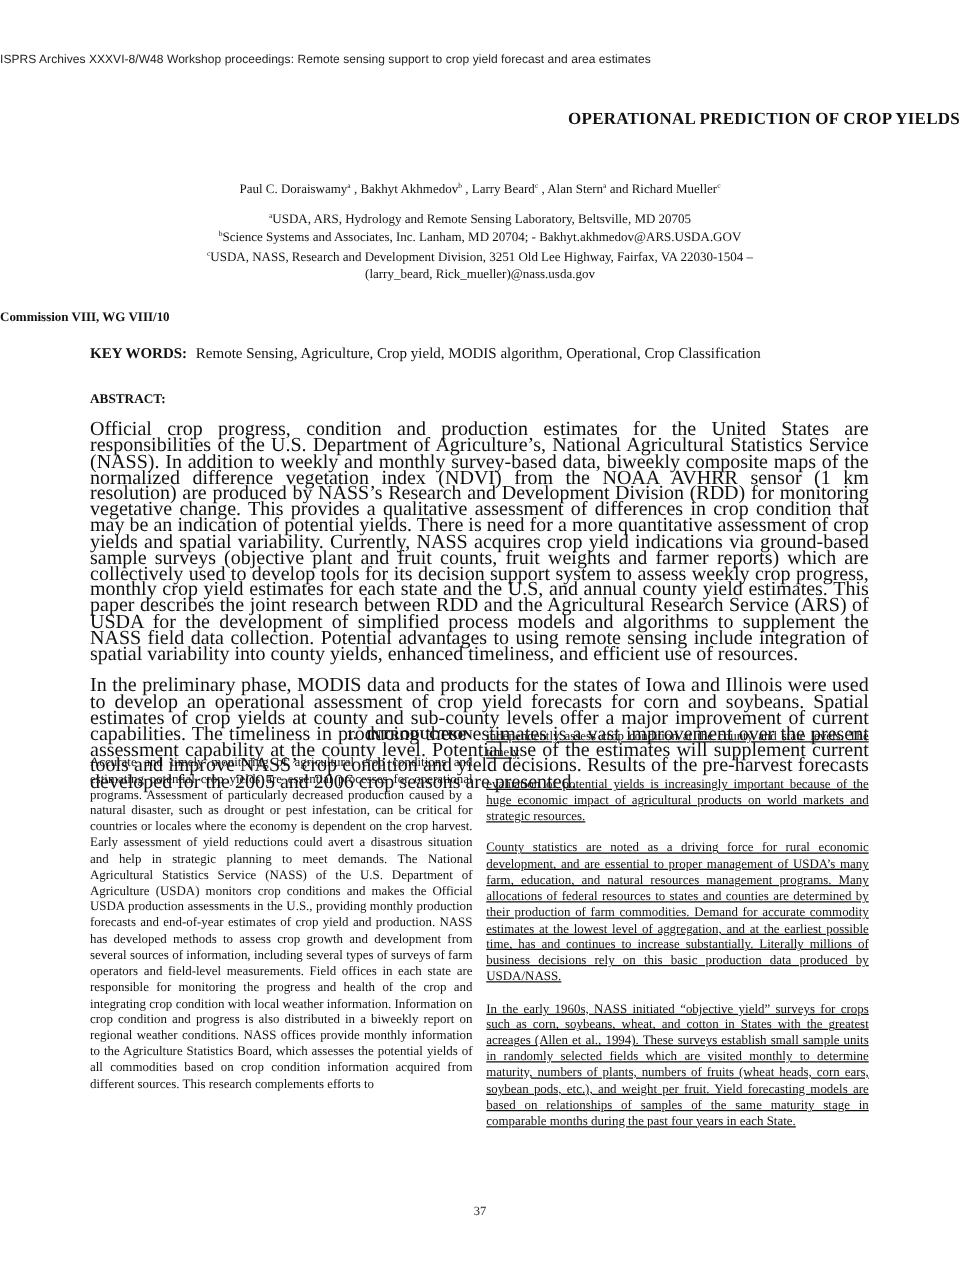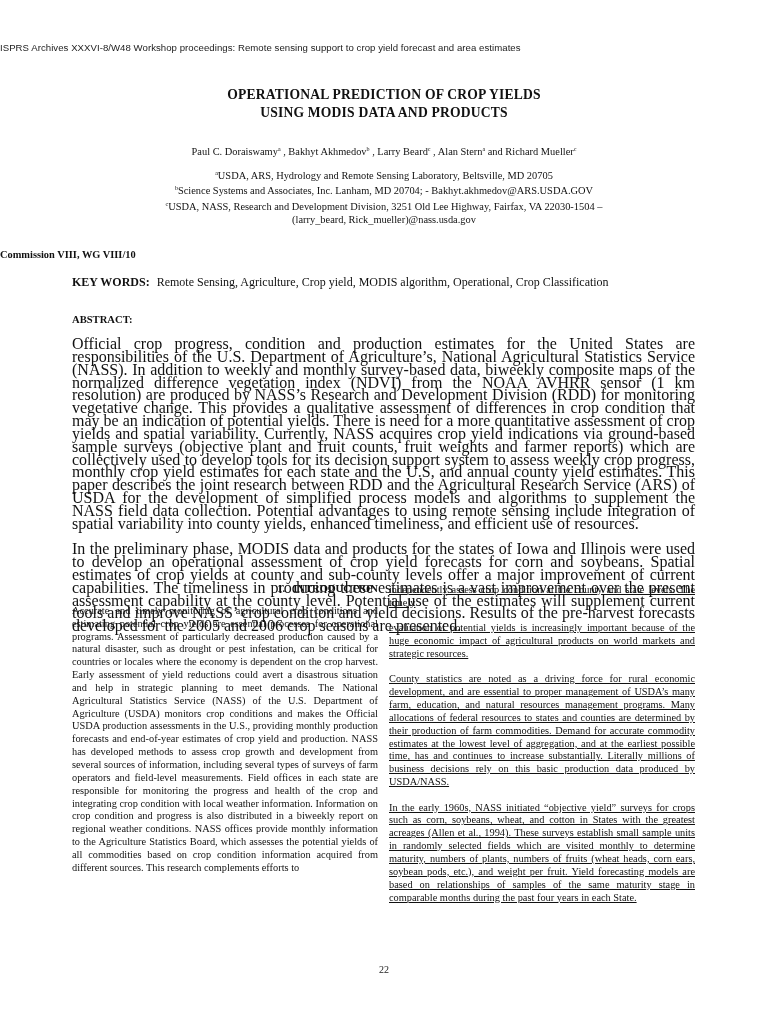--- a/index.html
+++ b/index.html
@@ -1,18 +1,18 @@
 <!DOCTYPE html>
 <html><head>
 <meta charset="utf-8">
 <style>
   html, body { margin: 0; padding: 0; background: #ffffff; }
   body { width: 768px; height: 1024px; position: relative; overflow: hidden; color: #111; font-family: "Liberation Serif", serif; }
   .header { position: absolute; top: 42px; left: 0; width: 768px; text-align: left; font-family: "Liberation Sans", sans-serif; font-size: 9.6px; color: #222; letter-spacing: 0.05px; }
-  .title { position: absolute; top: 86px; left: 0; width: 768px; text-align: center; font-weight: bold; font-size: 13.6px; line-height: 18px; letter-spacing: 0.2px; }
+  .title { position: absolute; top: 86px; left: 0; width: 768px; text-align: right; font-weight: bold; font-size: 13.6px; line-height: 18px; letter-spacing: 0.2px; }
   .authors { position: absolute; top: 146px; left: 0; width: 768px; text-align: center; font-size: 10.4px; }
   .authors sup { font-size: 6px; vertical-align: 4px; }
   .affil { position: absolute; top: 167px; left: 0; width: 768px; text-align: center; font-size: 10.4px; line-height: 13.3px; }
   .affil sup { font-size: 6px; vertical-align: 4px; }
   .commission { position: absolute; top: 249px; left: 0; width: 768px; font-size: 10.4px; font-weight: bold; }
   .keywords { position: absolute; top: 275px; left: 72px; width: 630px; font-size: 12px; }
   .keywords b { margin-right: 4px; }
   .abstract-head { position: absolute; top: 314px; left: 72px; font-size: 10.6px; font-weight: bold; }
   .abstract { position: absolute; top: 338px; left: 72px; width: 623px; font-size: 16px; line-height: 12.85px; text-align: justify; }
   .abstract p { margin: 0 0 12.5px 0; }
@@ -24,21 +24,20 @@
   .sec-head .num { margin-right: 8px; }
   .pagenum { position: absolute; top: 964px; left: 0; width: 768px; text-align: center; font-size: 10px; color: #222; }
 </style>
 </head>
 <body>
 
 <div class="header">ISPRS Archives XXXVI-8/W48 Workshop proceedings: Remote sensing support to crop yield forecast and area estimates</div>
 
 <div class="title">
   <div>OPERATIONAL PREDICTION OF CROP YIELDS</div>
-  <div>USING MODIS DATA AND PRODUCTS</div>
 </div>
 
 <div class="authors">
   <span><span>Paul C. Doraiswamy</span><sup>a</sup></span><span> , </span><span><span>Bakhyt Akhmedov</span><sup>b</sup></span><span> ,  </span><span><span>Larry Beard</span><sup>c</sup></span><span> , </span><span><span>Alan Stern</span><sup>a</sup></span><span> and </span><span><span>Richard Mueller</span><sup>c</sup></span>
 </div>
 
 <div class="affil">
   <div><sup>a</sup><span>USDA, ARS, Hydrology and Remote Sensing Laboratory, Beltsville, MD 20705</span></div>
   <div><sup>b</sup><span>Science Systems and Associates, Inc.  Lanham, MD 20704; - Bakhyt.akhmedov@ARS.USDA.GOV</span></div>
   <div><sup>c</sup><span>USDA, NASS, Research and Development Division, 3251 Old Lee Highway, Fairfax, VA 22030-1504 –</span></div>
@@ -66,13 +65,13 @@
   <p>Accurate and timely monitoring of agricultural crop conditions and estimating potential crop yields are essential processes for operational programs.  Assessment of particularly decreased production caused by a natural disaster, such as drought or pest infestation, can be critical for countries or locales where the economy is dependent on the crop harvest. Early assessment of yield reductions could avert a disastrous situation and help in strategic planning to meet demands. The National Agricultural Statistics Service (NASS) of the U.S. Department of Agriculture (USDA) monitors crop conditions and makes the Official USDA production assessments in the U.S., providing monthly production forecasts and end-of-year estimates of crop yield and production. NASS has developed methods to assess crop growth and development from several sources of information, including several types of surveys of farm operators and field-level measurements. Field offices in each state are responsible for monitoring the progress and health of the crop and integrating crop condition with local weather information.  Information on crop condition and progress is also distributed in a biweekly report on regional weather conditions. NASS offices provide monthly information to the Agriculture Statistics Board, which assesses the potential yields of all commodities based on crop condition information acquired from different sources. This research complements efforts to</p>
 </div>
 
 <div class="col col-right">
   <p>independently assess crop condition at the county and state levels.  The timely</p>
   <p>evaluation of potential yields is increasingly important because of the huge economic impact of agricultural products on world markets and strategic resources.</p>
   <p>County statistics are noted as a driving force for rural economic development, and are essential to proper management of USDA’s many farm, education, and natural resources management programs.  Many allocations of federal resources to states and counties are determined by their production of farm commodities.  Demand for accurate commodity estimates at the lowest level of aggregation, and at the earliest possible time, has and continues to increase substantially.  Literally millions of business decisions rely on this basic production data produced by USDA/NASS.</p>
   <p>In the early 1960s, NASS initiated “objective yield” surveys for crops such as corn, soybeans, wheat, and cotton in States with the greatest acreages (Allen et al., 1994). These surveys establish small sample units in randomly selected fields which are visited monthly to determine maturity, numbers of plants, numbers of fruits (wheat heads, corn ears, soybean pods, etc.), and weight per fruit. Yield forecasting models are based on relationships of samples of the same maturity stage in comparable months during the past four years in each State.</p>
 </div>
 
-<div class="pagenum">22</div>
+<div class="pagenum">37</div>
 
 </body></html>

